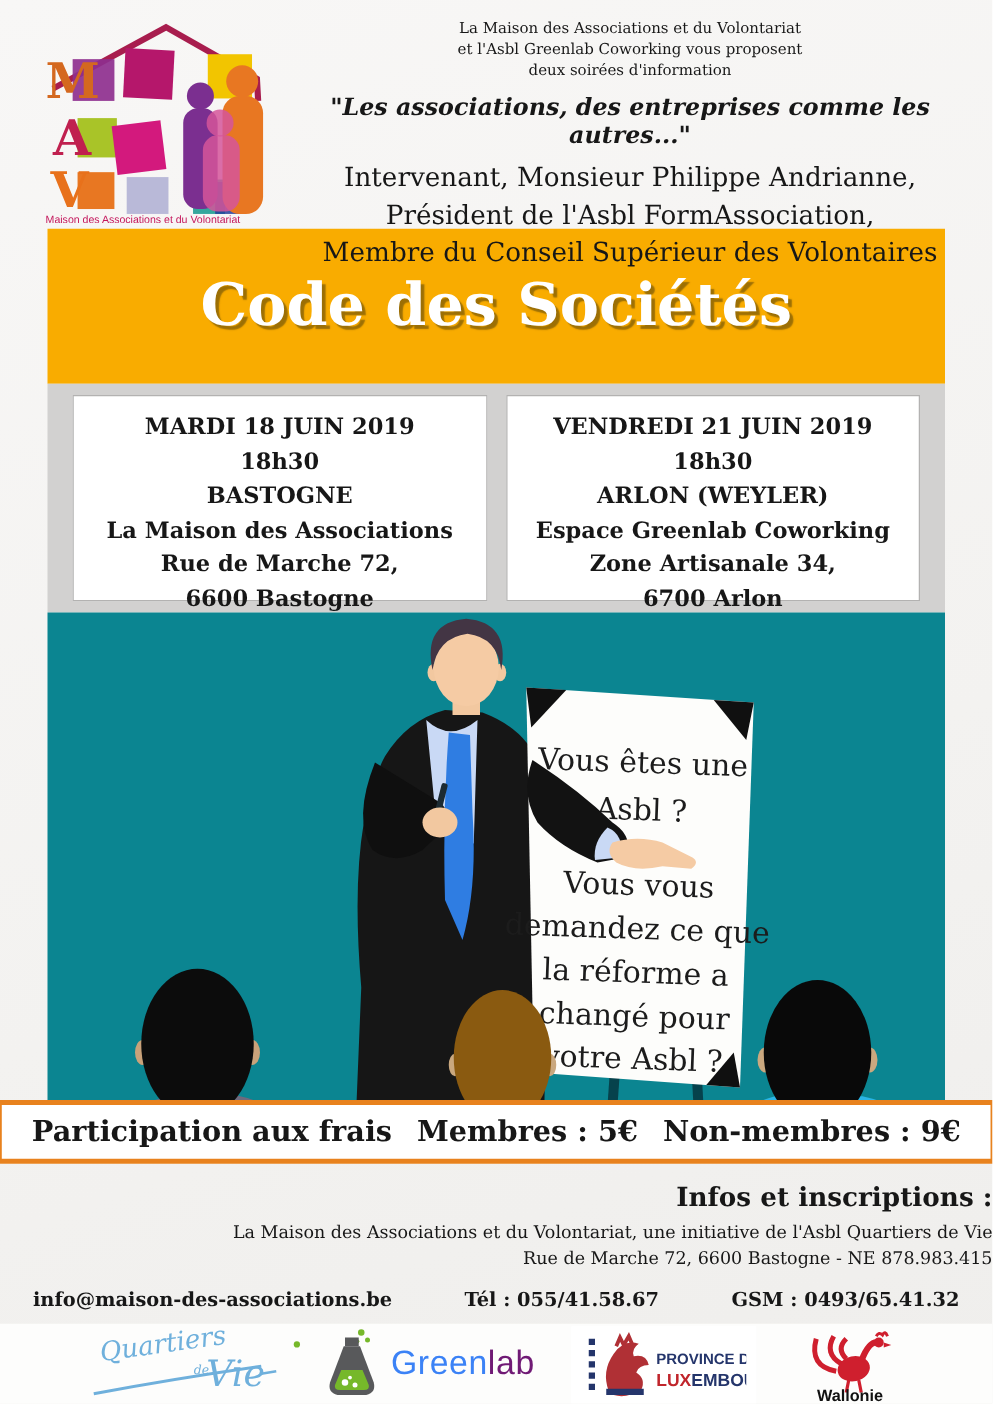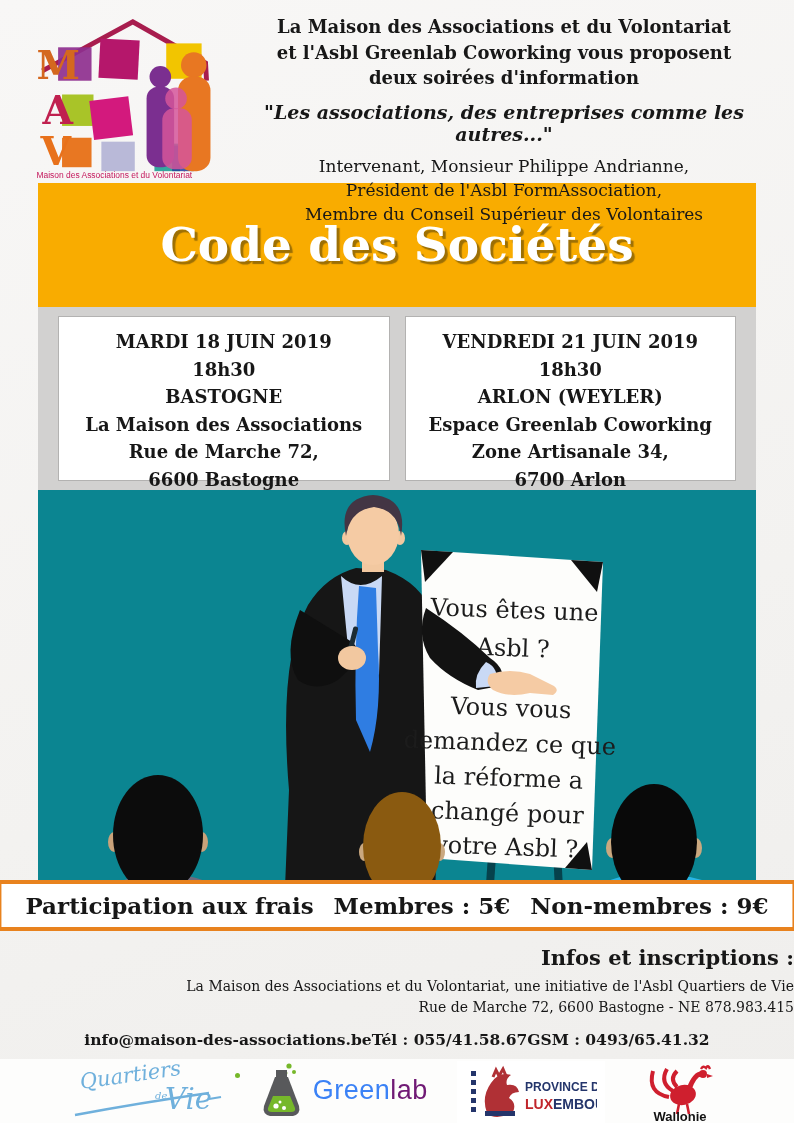--- a/index.html
+++ b/index.html
@@ -9,23 +9,23 @@
     margin:0 auto;
     background:linear-gradient(160deg,#f8f7f6 0%,#f3f2f0 60%,#efeeec 100%);
     font-family:"DejaVu Serif", serif;
     color:#171717;
     overflow:hidden;
   }
   
   .header{display:flex;align-items:flex-start;padding:8px 10px 0 24px;height:175px;}
   .logo-box{width:200px;flex:0 0 200px;}
   .header-text{flex:1;text-align:center;padding-top:6px;}
-  .intro-line{font-size:18px;font-weight:bold;line-height:1.42;}
+  .intro-line{font-size:12px;font-weight:normal;line-height:1.42;}
   .quote-line{font-size:19px;font-style:italic;font-weight:600;margin-top:10px;}
-  .speaker-line{font-size:17px;line-height:1.42;}
+  .speaker-line{font-size:21px;line-height:1.42;}
   .speaker-block{margin-top:9px;}
   
   .banner{
     margin:0 38px;height:124px;background:#F9AC00;
     display:flex;flex-direction:row;align-items:center;justify-content:center;
   }
   .banner-line{
     font-size:47px;font-weight:bold;color:#ffffff;line-height:1.22;
     text-shadow:3px 3px 1px rgba(80,62,10,0.55);
   }
@@ -47,21 +47,21 @@
     padding:8px 24px;white-space:nowrap;
     display:flex;gap:20px;align-items:center;
     font-size:23px;font-weight:bold;z-index:5;
   }
   
   .infos{text-align:right;padding-top:33px;}
   .infos-title{font-size:21px;font-weight:bold;}
   .infos-line{font-size:14px;line-height:1.5;}
   .infos-sub{margin-top:6px;}
   .contact-row{
-    display:flex;justify-content:center;
+    display:flex;justify-content:center;gap:58px;
     margin-top:12px;font-size:15.5px;font-weight:bold;
   }
   
   .partners{
     margin-top:10px;height:66px;background:#fdfdfc;
     display:flex;align-items:center;justify-content:space-evenly;
     padding:0 40px;
   }
   .partner{display:flex;align-items:center;}
   .gl-text{font-family:"Liberation Sans",sans-serif;font-size:27px;letter-spacing:0.5px;margin-left:8px;position:relative;top:-2px;}

